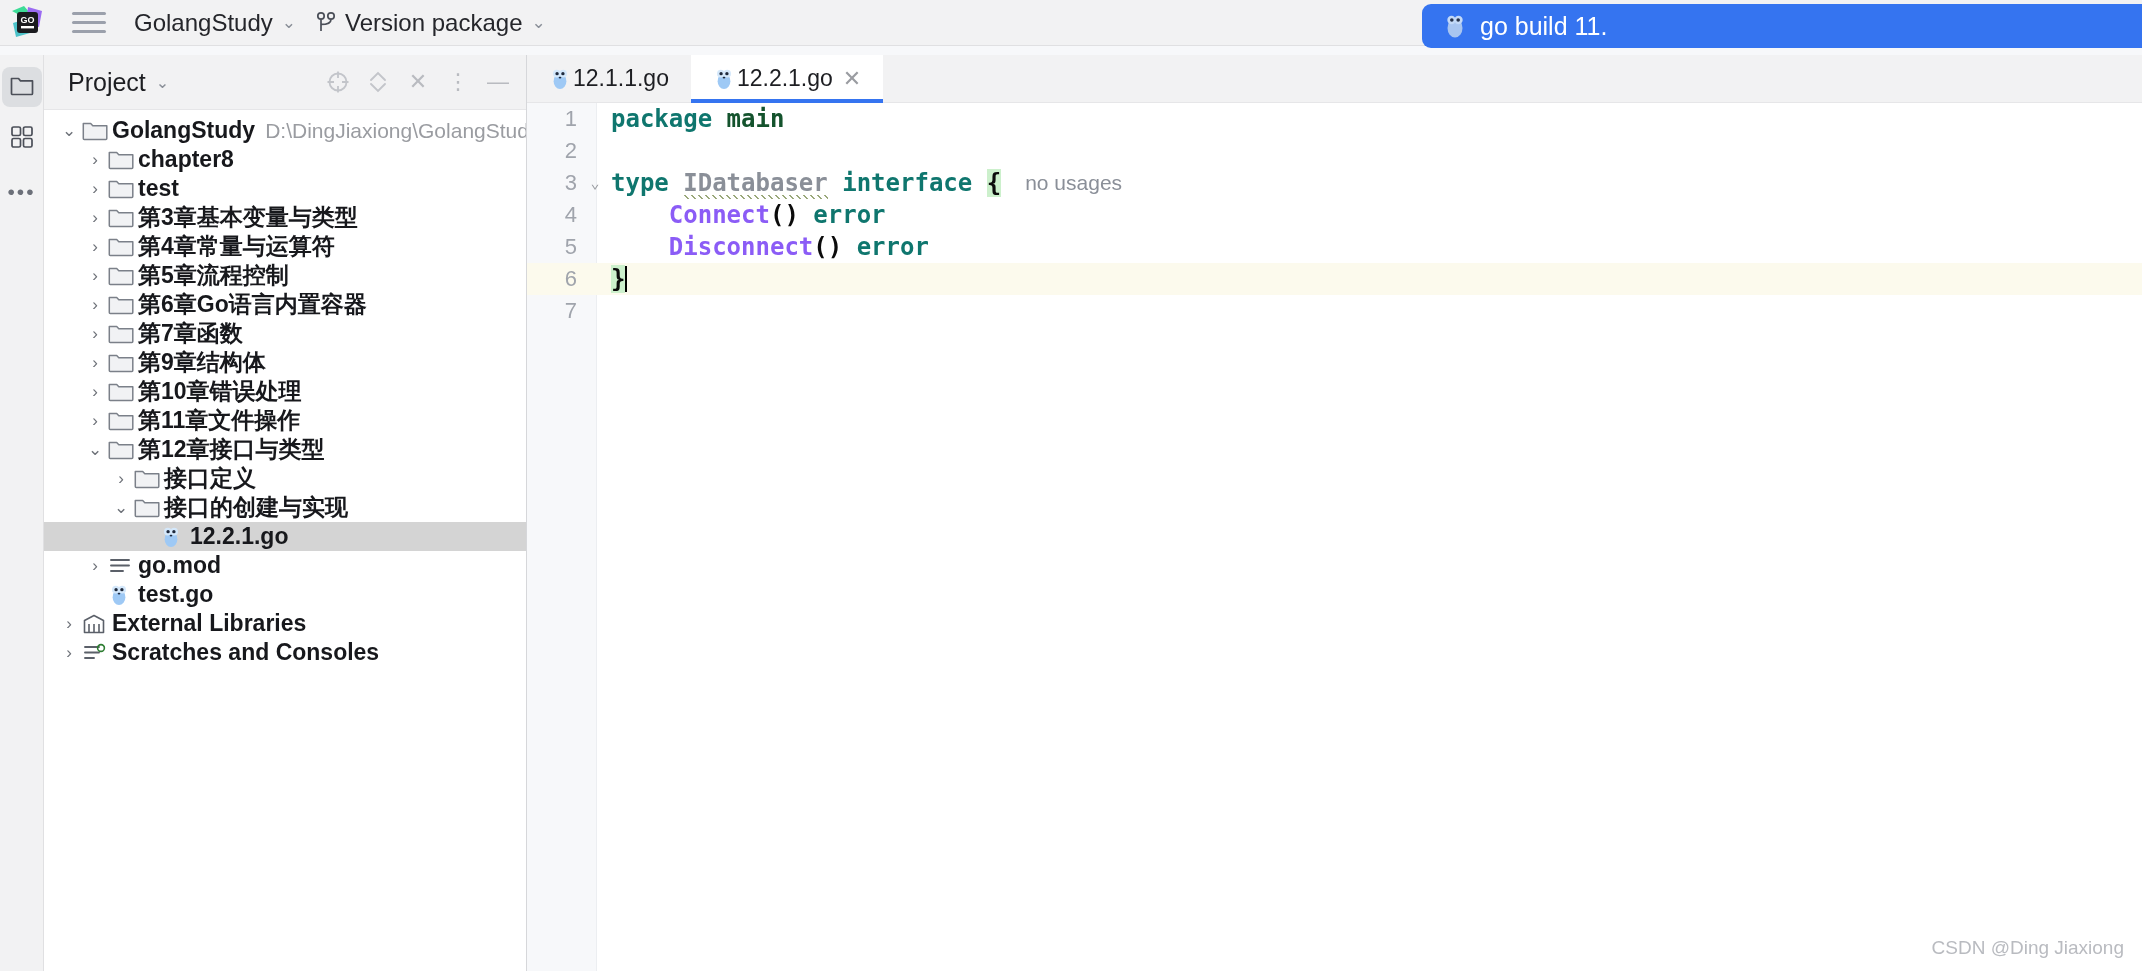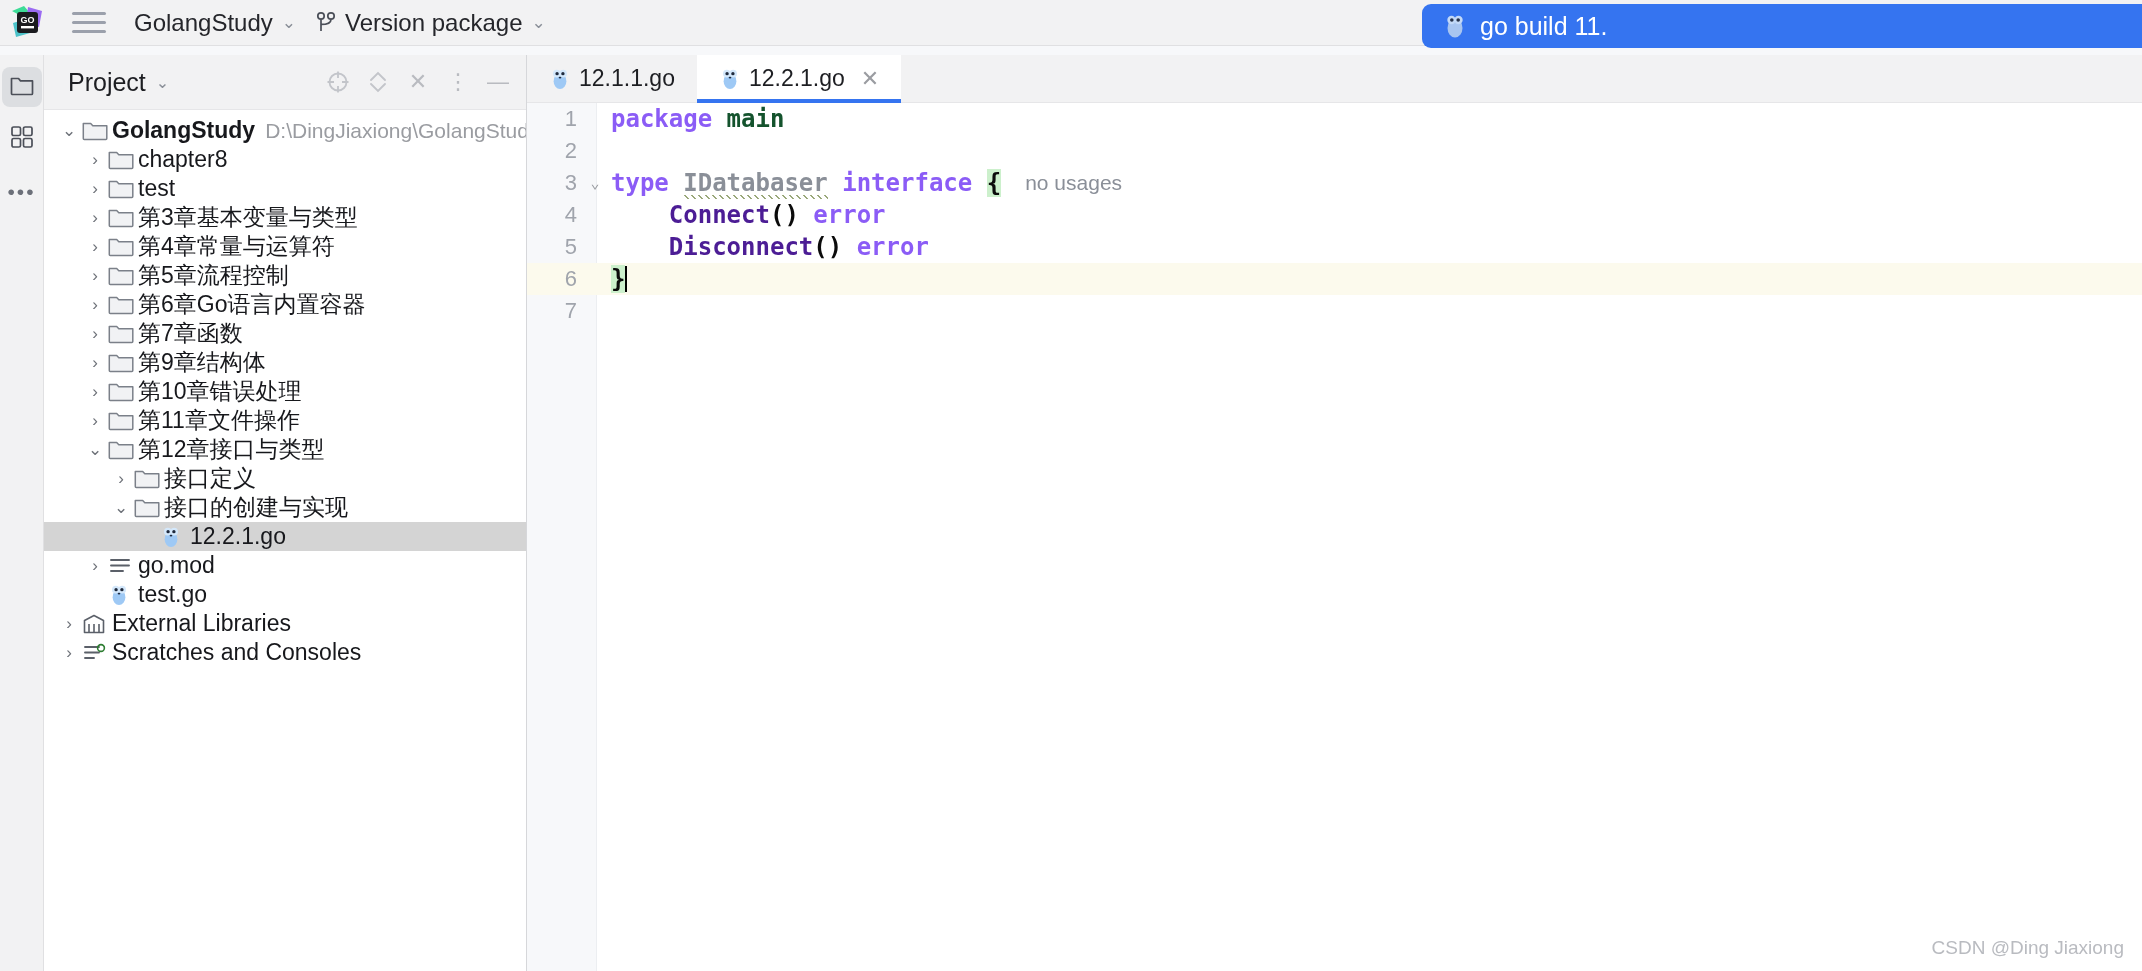--- a/index.html
+++ b/index.html
@@ -92,35 +92,35 @@
     font-size: 23px; color: #17181c; white-space: nowrap; cursor: pointer;
   }
   .row.selected { background: #d4d4d4; }
   .arrow {
     width: 26px; flex: 0 0 auto; text-align: center;
     color: #6f737a; font-size: 17px; line-height: 1;
   }
   .arrow.blank { color: transparent; }
   .ico { width: 28px; flex: 0 0 auto; display: flex; align-items: center; justify-content: flex-start; }
   .ico svg { display: block; }
-  .row .label { padding-left: 2px; }
+  .row .label { padding-left: 2px; font-weight: bold; }
   .row .label.bold { font-weight: bold; }
   .row .path { color: #9a9ca1; font-size: 21px; padding-left: 10px; }
 
   
   .editor {
     position: absolute; left: 527px; top: 55px;
     width: 1615px; height: 916px; background: #ffffff;
   }
   .tabbar {
     height: 48px; background: #f2f2f3; display: flex; align-items: stretch;
     border-bottom: 1px solid #e6e6e8;
   }
   .tab {
-    display: flex; align-items: center; gap: 8px;
+    display: flex; align-items: center; gap: 2px;
     padding: 0 22px; font-size: 23px; color: #1d1e22;
     cursor: pointer; position: relative; white-space: nowrap; justify-content: flex-end;
   }
   .tab.active { background: #ffffff; }
   .tab.active::after {
     content: ""; position: absolute; left: 0; right: 0; bottom: -1px;
     height: 4px; background: #3574f0;
   }
   .tab .close { color: #9a9ca1; font-size: 22px; margin-left: 8px; line-height: 1; }
   .gopher-tab { width: 22px; height: 24px; flex: 0 0 auto; }
@@ -140,23 +140,23 @@
   .lnum {
     width: 56px; flex: 0 0 auto; text-align: right; padding-right: 6px;
     color: #a0a4ac; font-size: 22px;
     font-family: "Liberation Sans", sans-serif;
   }
   .fold {
     width: 24px; flex: 0 0 auto; text-align: center;
     color: #9a9ca1; font-size: 15px; line-height: 1;
   }
   .ctext { padding-left: 4px; white-space: pre; }
-  .kw   { color: #8b5cf6; font-weight: bold; }
+  .kw   { color: #0f766e; font-weight: bold; }
   .ident{ color: #8a8f98; font-weight: bold; }
-  .fn   { color: #4c1d95; font-weight: bold; }
+  .fn   { color: #8b5cf6; font-weight: bold; }
   .punct{ color: #0b0b0b; font-weight: bold; }
   .brace-hl { color: #0b0b0b; font-weight: bold; background: #ccf0cc; }
   .pkg  { color: #14532d; font-weight: bold; }
   .squiggle {
     background-repeat: repeat-x; background-position: 0 100%;
     background-size: 7px 4px;
     background-image: linear-gradient(45deg, transparent 40%, #9aa87a 40%, #9aa87a 60%, transparent 60%);
     padding-bottom: 2px;
   }
   .inlay {

